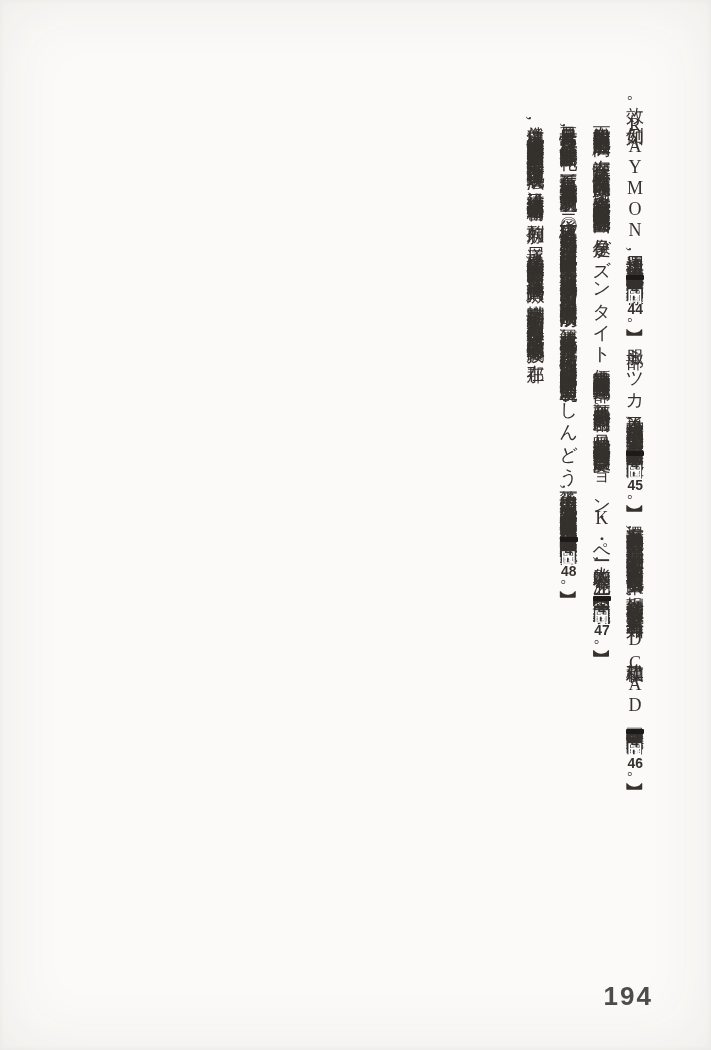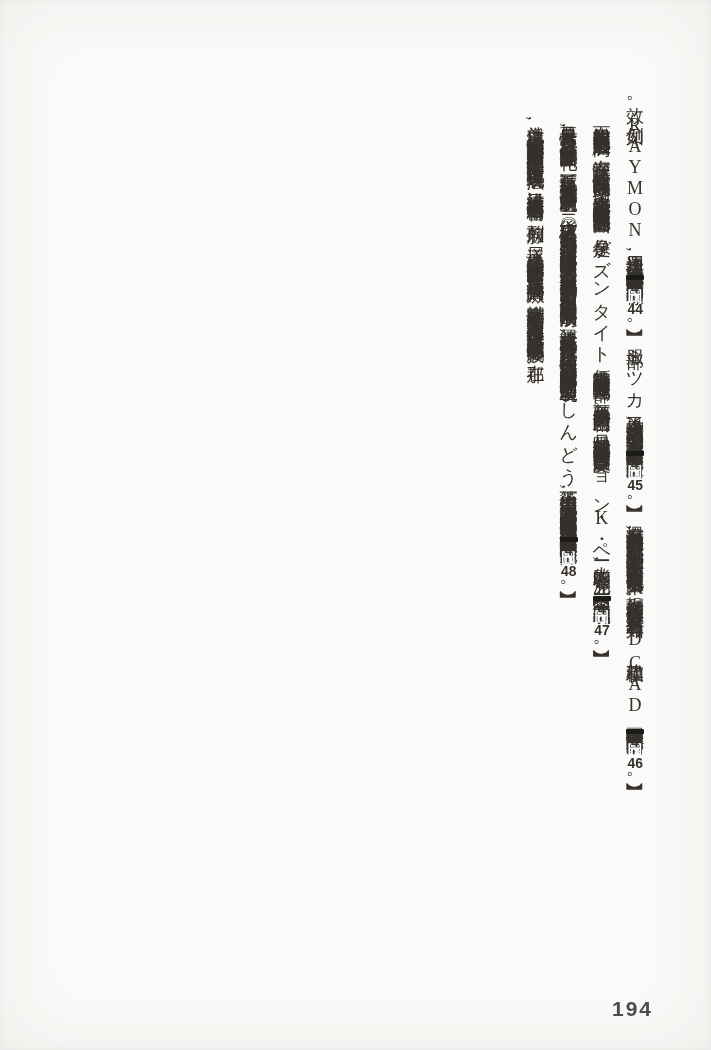--- a/index.html
+++ b/index.html
@@ -39,24 +39,23 @@
     -webkit-text-combine:horizontal;
     font-family:"Liberation Sans","DejaVu Sans",sans-serif;
     font-weight:bold;font-size:14px;
     letter-spacing:0;
   }
   .figdash{font-weight:bold;}
   .pagenum{
     position:absolute;
     top:981px;right:58px;
     font-family:"Liberation Sans","DejaVu Sans",sans-serif;
-    font-size:21px;font-weight:bold;
+    font-size:26px;font-weight:bold;
     letter-spacing:2px;
     color:#4d4c4a;
-    margin-top:16px;
   }
 </style>
 </head>
 <body>
 
 <div class="page">
   <div class="flow">
       <p class="para">效。例如<span class="upright">RAYMON</span>運用透視技法,表現在肛門內射精後精液逐漸填滿腸道的模樣<span class="figref"><span class="figbracket">【</span><span class="figbox">圖</span><span class="tcy">4</span><span class="figdash">-</span><span class="tcy">44</span><span class="figbracket">】</span></span>。服部ミツカ為了描寫子宮被精液填滿的樣子,對子宮本身再加上一層斷面圖,開發出了二重斷面圖<span class="figref"><span class="figbracket">【</span><span class="figbox">圖</span><span class="tcy">4</span><span class="figdash">-</span><span class="tcy">45</span><span class="figbracket">】</span></span>。還有對屬於內部表現的斷面圖,再進一步解剖疊上斷面圖,斷面圖中的超高難度技巧也被發明出來。提到超高難度的技巧,甚至還有人畫出了有如<span class="upright">3D</span>建模和<span class="upright">CAD</span>軟體般的精巧「斷面圖」<span class="figref"><span class="figbracket">【</span><span class="figbox">圖</span><span class="tcy">4</span><span class="figdash">-</span><span class="tcy">46</span><span class="figbracket">】</span></span>。</p>
       <p class="para indent">而描寫的對象也不限於陰道和肛門。在深喉嚨(男性性器深及喉嚨的口交)領域,也有描繪陰莖如何深入喉嚨的內部表現的「斷面圖」。像是ゲズンタイト便畫過陰莖和精液穿過喉嚨到達胃部、甚至小腸的激烈口內射精。是一眼就能理解為何本人公開宣言自己的漫畫深受ジョン・<span class="upright">K</span>・ペー太的影響,充滿ペー太主義的大膽表現<span class="figref"><span class="figbracket">【</span><span class="figbox">圖</span><span class="tcy">4</span><span class="figdash">-</span><span class="tcy">47</span><span class="figbracket">】</span></span>。</p>
       <p class="para indent">只要是男性性器可及之處,任何地方皆能「斷面圖」化。近年甚至出現了一些連射精過程都十分嶄新的表現。二〇一〇之後,將男性性器一口氣射精的過程,精液流過尿道的模樣用「斷面圖」畫出來的手法,簡直就像從地底的岩漿庫中湧出的岩漿,用如火山爆發般的表現描寫精液的噴湧。筆者將此表現稱為「熔岩流」,是種除了精液注入的情況外,連射精的瞬間都用「斷面圖」捕捉的新型表現。しんどう筆下的熔岩流表現,就誇張到令人不禁想吐槽尿道是否真能擴張到那種程度,讓人感覺到那直達精巢的強大壓力<span class="figref"><span class="figbracket">【</span><span class="figbox">圖</span><span class="tcy">4</span><span class="figdash">-</span><span class="tcy">48</span><span class="figbracket">】</span></span>。</p>

